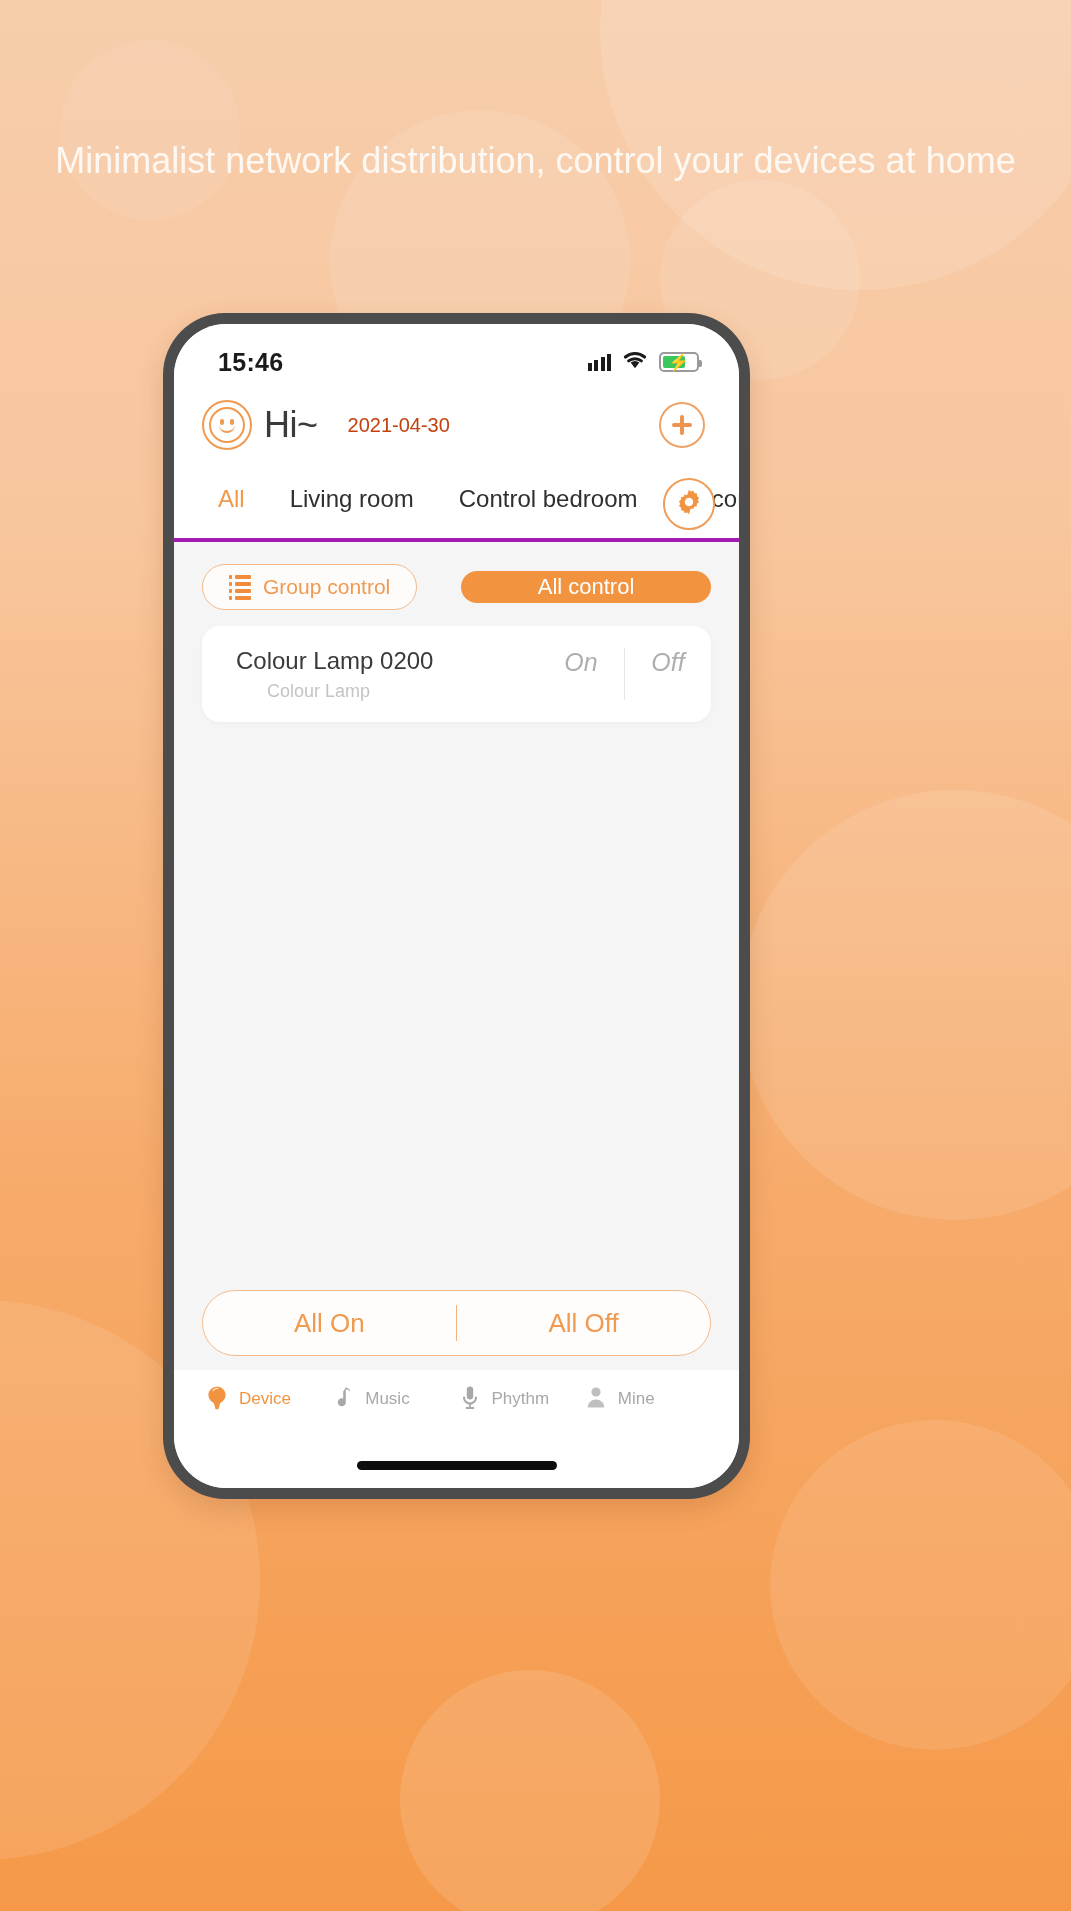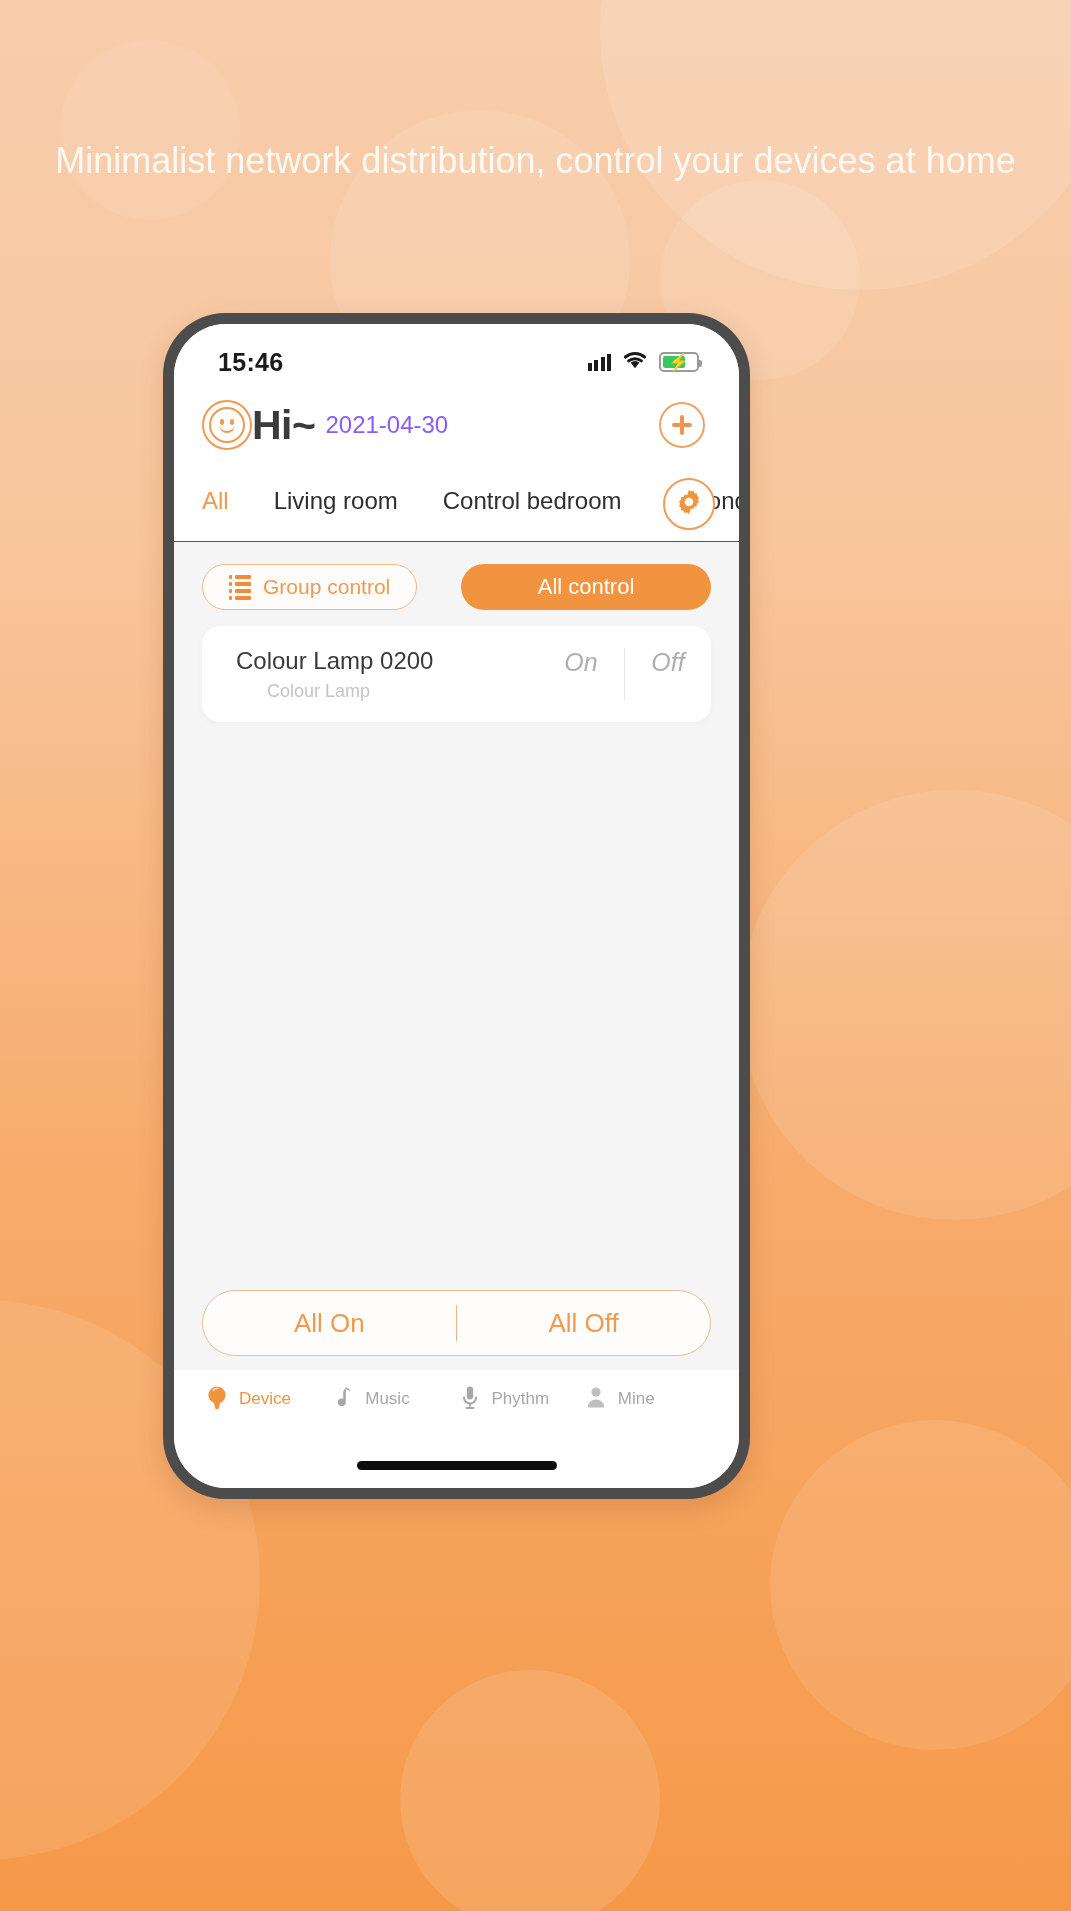--- a/index.html
+++ b/index.html
@@ -143,43 +143,44 @@
     position: relative;
   }
   #avatar .eye { position: absolute; width: 4px; height: 6px; border-radius: 2px; background: #f0994f; top: 10px; }
   #avatar .eye.l { left: 9px; }
   #avatar .eye.r { right: 9px; }
   #avatar .mouth {
     position: absolute; left: 8px; right: 8px; top: 15px; height: 9px;
     border-bottom: 2.5px solid #f0994f; border-radius: 0 0 12px 12px;
   }
   #greeting {
-    font-size: 41px; font-weight: 700; color: #3b3b3b;
-    letter-spacing: -0.5px; white-space: nowrap;
+    font-size: 36px; font-weight: 400; color: #3b3b3b;
+    margin-left: 12px; letter-spacing: -0.5px; white-space: nowrap;
   }
   #header-date {
-    font-size: 24px; color: #8b5cf6; margin-left: 10px; white-space: nowrap;
+    font-size: 20px; color: #c2410c; margin-left: 30px; white-space: nowrap;
   }
   #add-button {
     margin-left: auto;
     width: 46px; height: 46px; border-radius: 50%;
     border: 2.5px solid #eea266;
     position: relative; flex: 0 0 auto;
   }
   #add-button:before, #add-button:after {
     content: ""; position: absolute; background: #ee9450; border-radius: 2px;
   }
   #add-button:before { left: 11px; right: 11px; top: 50%; height: 3.5px; margin-top: -1.75px; }
   #add-button:after  { top: 11px; bottom: 11px; left: 50%; width: 3.5px; margin-left: -1.75px; }
 
   
   #tabs-wrap {
     background: #ffffff; position: relative; flex: 0 0 auto;
     height: 78px; display: flex; align-items: center;
-    border-bottom: 1px solid #a21caf;
+    border-bottom: 4px solid #a21caf;
+    padding-left: 16px;
   }
   #tabs {
     display: flex; align-items: center; gap: 45px;
     padding: 0 28px; white-space: nowrap; overflow: hidden; flex: 1 1 auto;
   }
   .tab {
     font-size: 24px; color: #2f2f2f; position: relative;
     padding-bottom: 4px; flex: 0 0 auto;
   }
   .tab.active { color: #f2994a; }
@@ -204,21 +205,21 @@
   .list-icon { display: flex; flex-direction: column; gap: 3px; width: 22px; }
   .list-icon span {
     display: block; height: 4px; border-radius: 1px; background: #f08c3c;
     position: relative; margin-left: 6px;
   }
   .list-icon span:before {
     content: ""; position: absolute; left: -6px; top: 0;
     width: 3px; height: 4px; background: #f08c3c; border-radius: 1px;
   }
   #all-control {
-    height: 46px; min-width: 250px; padding: 0 28px;
+    height: 32px; min-width: 250px; padding: 0 28px;
     background: #f2933f; border-radius: 23px;
     color: #ffffff; font-size: 22px;
     display: flex; align-items: center; justify-content: center;
   }
 
   
   #device-list { flex: 1 1 auto; background: #f5f5f5; padding: 0 28px; overflow: hidden; }
   .device-card {
     background: #ffffff; border-radius: 18px;
     height: 96px; display: flex; align-items: center;

